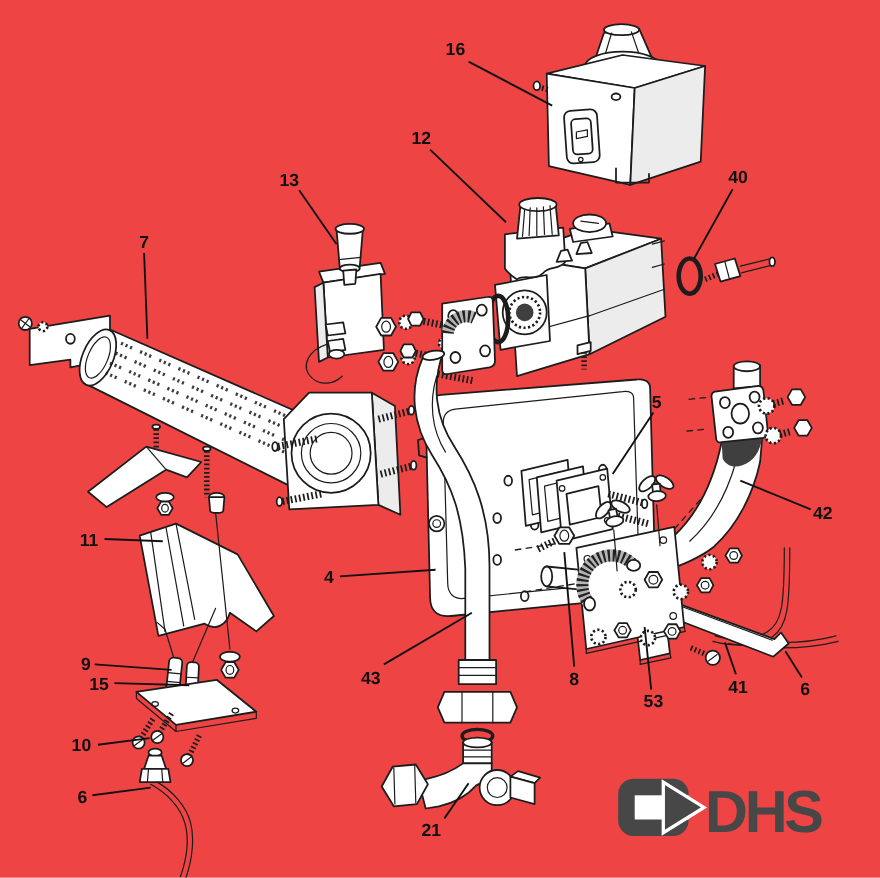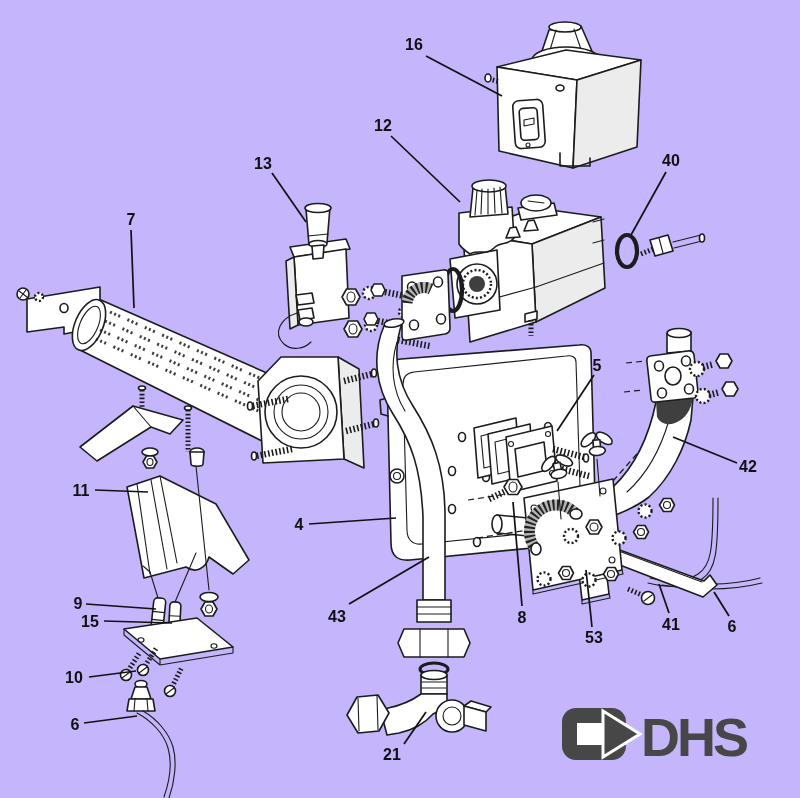--- a/index.html
+++ b/index.html
@@ -1,16 +1,16 @@
 <!DOCTYPE html>
 <html><head>
 <meta charset="utf-8">
 <style>
   html,body{margin:0;padding:0;background:#fff;}
-  .stage{position:relative;width:800px;height:798px;background:#c4b5fd;overflow:hidden;
+  .stage{position:relative;width:800px;height:798px;background:#ef4444;overflow:hidden;
          font-family:"Liberation Sans",sans-serif;}
   svg{position:absolute;left:0;top:0;}
   .ln{fill:none;stroke:#1c1c1c;stroke-width:1.6;stroke-linecap:round;stroke-linejoin:round;}
   .thin{fill:none;stroke:#1c1c1c;stroke-width:1.1;stroke-linecap:round;stroke-linejoin:round;}
   .fw{fill:#ffffff;stroke:#1c1c1c;stroke-width:1.6;stroke-linejoin:round;}
   .fg{fill:#ececec;stroke:#1c1c1c;stroke-width:1.6;stroke-linejoin:round;}
   .dk{fill:#3f3f3f;stroke:none;}
   .thr{fill:none;stroke:#1c1c1c;stroke-width:6.5;stroke-dasharray:1.6 2.2;}
   .thr5{fill:none;stroke:#1c1c1c;stroke-width:5;stroke-dasharray:1.6 2.2;}
   .oring{fill:none;stroke:#1c1c1c;stroke-width:4.2;}

